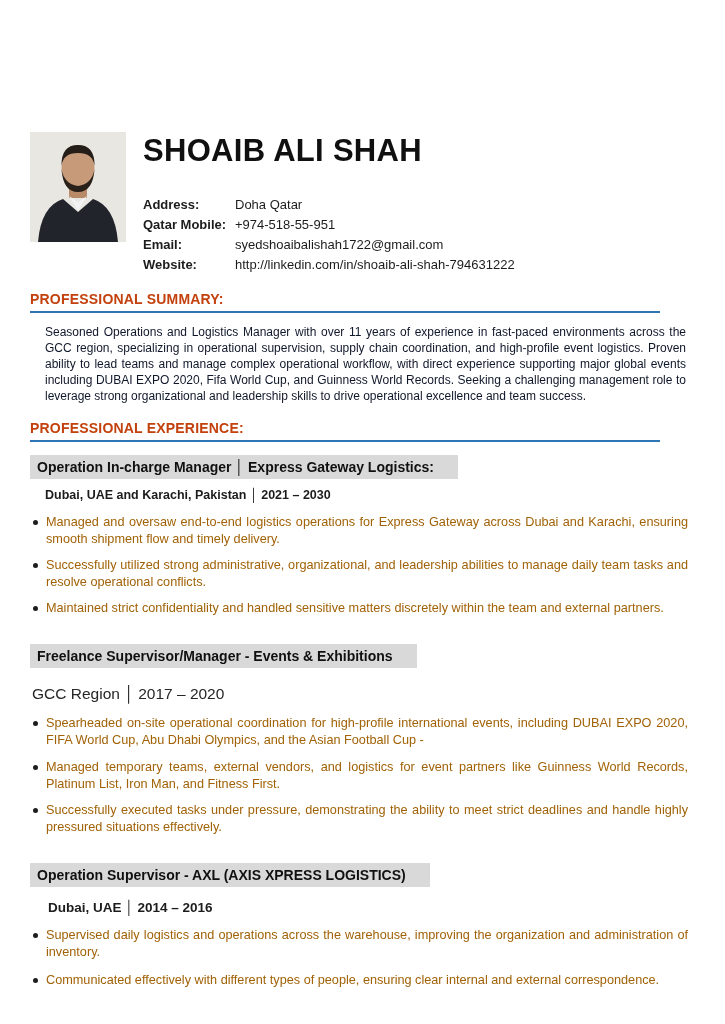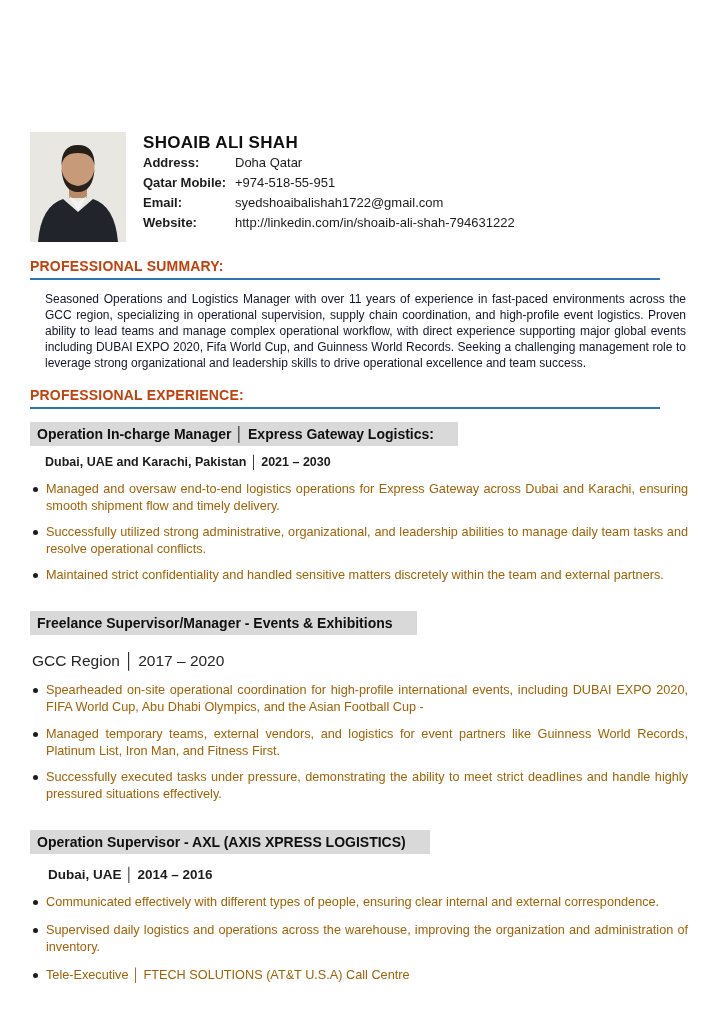--- a/index.html
+++ b/index.html
@@ -6,21 +6,21 @@
   html,body { background:#ffffff; }
   .page {
     width:725px; height:1024px; background:#ffffff; overflow:hidden;
     font-family:"Liberation Sans", sans-serif; color:#222;
     padding:132px 35px 0 30px; position:relative;
   }
   
   .header { display:flex; gap:17px; }
   .photo { width:96px; height:110px; flex:none; overflow:hidden; }
   .header-info { flex:1; padding-top:1px; }
-  .name { font-size:17px; font-weight:bold; color:#101010; letter-spacing:.3px; margin-bottom:0; }
+  .name { font-size:31px; font-weight:bold; color:#101010; letter-spacing:.3px; margin-bottom:26px; }
   .contact-row { display:flex; font-size:13px; line-height:20px; color:#1c1c1c; }
   .contact-label { font-weight:bold; width:92px; flex:none; }
   .contact-value { flex:1; word-break:break-all; }
   
   .section { margin-top:16px; }
   .section-heading { font-size:14px; font-weight:bold; color:#c2410c; letter-spacing:.2px; }
   .accent-line { width:95.5%; border:none; border-top:2px solid #2e75b5; margin-top:4px; }
   .summary-text {
     margin:11px 4px 16px 15px; font-size:12px; line-height:1.34;
     color:#0f172a; text-align:justify;
@@ -111,20 +111,19 @@
         <li>Spearheaded on-site operational coordination for high-profile international events,  including DUBAI EXPO 2020, FIFA World Cup, Abu Dhabi Olympics, and the Asian Football Cup -</li>
         <li>Managed temporary teams, external vendors, and logistics for event partners like Guinness World Records, Platinum List, Iron Man, and Fitness First.</li>
         <li>Successfully executed tasks under pressure, demonstrating the ability to meet strict deadlines and handle highly pressured situations effectively.</li>
       </ul>
     </div>
 
     <div class="job">
       <div class="job-title">Operation Supervisor - AXL (AXIS XPRESS LOGISTICS)</div>
       <div class="job-meta meta-medium">Dubai, UAE │ 2014 – 2016</div>
       <ul class="bullets spaced">
+        <li>Supervised daily logistics and operations across the warehouse, improving the organization and administration of inventory.</li>
         <li>Communicated effectively with different types of people, ensuring clear internal and external correspondence.</li>
-        <li>Supervised daily logistics and operations across the warehouse, improving the organization and administration of inventory.</li>
-        <li>Tele-Executive │ FTECH SOLUTIONS (AT&amp;T U.S.A) Call Centre</li>
       </ul>
     </div>
   </section>
 
 </div>
 
 </body></html>

